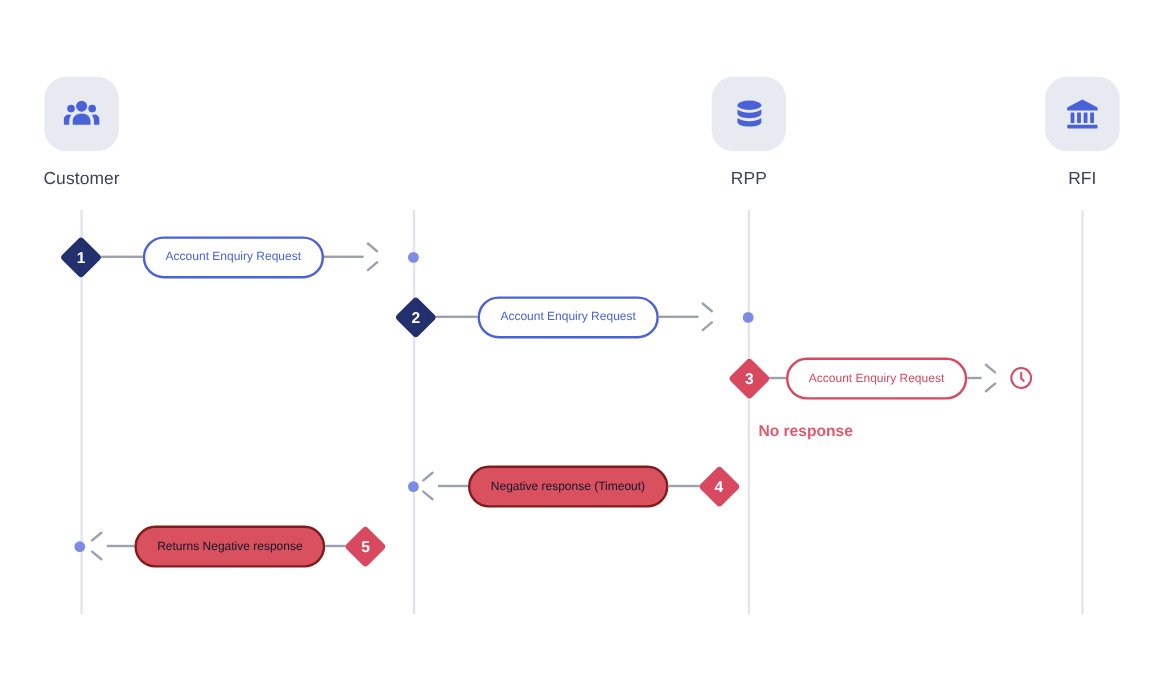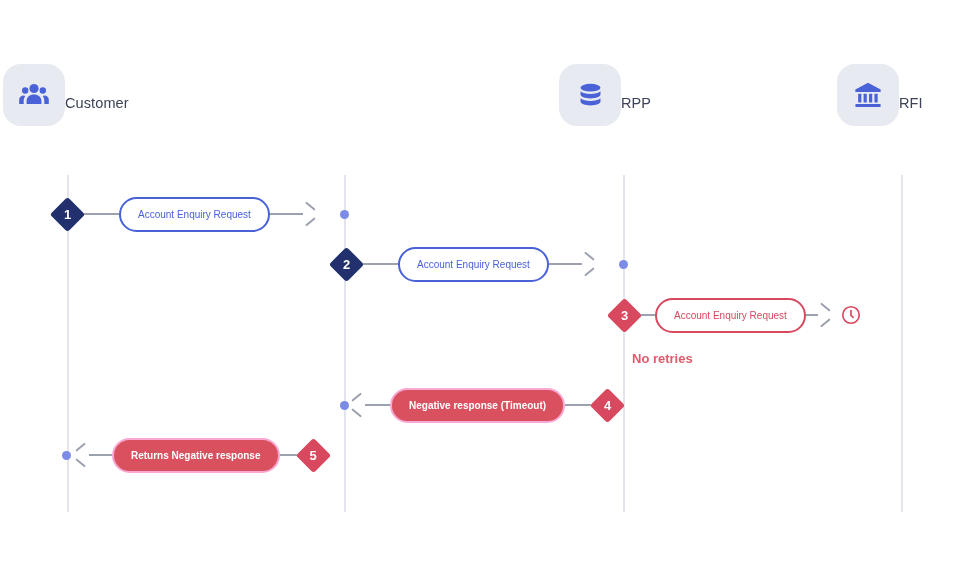--- a/index.html
+++ b/index.html
@@ -28,21 +28,21 @@
     height: 337px;
     background: #e4e5ec;
   }
 
   
   .actor {
     position: absolute;
     top: 64px;
     width: 130px;
     display: flex;
-    flex-direction: row;
+    flex-direction: column;
     align-items: center;
   }
   .actor-icon {
     width: 62px;
     height: 62px;
     border-radius: 18px;
     background: #e8eaf1;
     display: flex;
     align-items: center;
     justify-content: center;
@@ -119,23 +119,22 @@
     color: #4a62d8;
     background: #ffffff;
   }
   .pill.outline-red {
     border: 2px solid #d8485e;
     color: #d8485e;
     background: #ffffff;
   }
   .pill.solid-red {
     background: #d9505f;
-    color: #ffffff;
-    border: 2px solid #f9a8d4;
-    font-weight: bold;
+    color: #0f172a;
+    border: 2px solid #7f1d1d;
   }
 
   
   .arrow {
     flex: 0 0 auto;
     width: 13px;
     height: 18px;
     position: relative;
   }
   .arrow::before,
@@ -266,21 +265,21 @@
     <div class="arrow right"></div>
     <div class="clock" style="margin-left:9px">
       <svg width="22" height="22" viewBox="0 0 24 24" fill="none" stroke="#d8485e" stroke-width="1.8" stroke-linecap="round">
         <circle cx="12" cy="12" r="9"></circle>
         <path d="M12 7.2v5.1"></path>
         <path d="M12 12.3l2.3 2.3"></path>
       </svg>
     </div>
   </div>
 
-  <div class="note" style="left:632px; top:351px">No retries</div>
+  <div class="note" style="left:632px; top:351px">No response</div>
 
   <div class="dot" style="left:340px; top:401px"></div>
   <div class="row" style="left:352px; top:383px">
     <div class="arrow left"></div>
     <div class="seg" style="width:25px"></div>
     <div class="pill solid-red">Negative response (Timeout)</div>
     <div class="seg" style="width:26px"></div>
     <div class="diamond red">
       <span class="dshape"></span>
       <span class="dnum">4</span>

